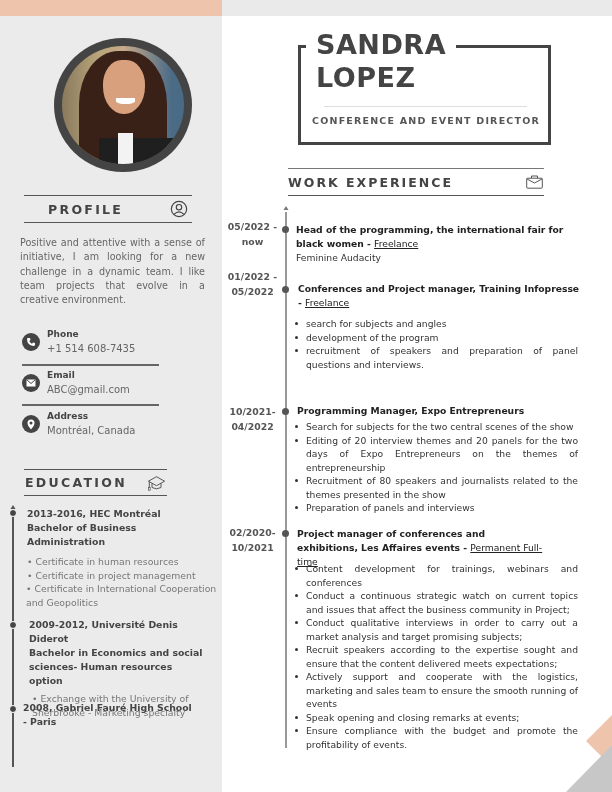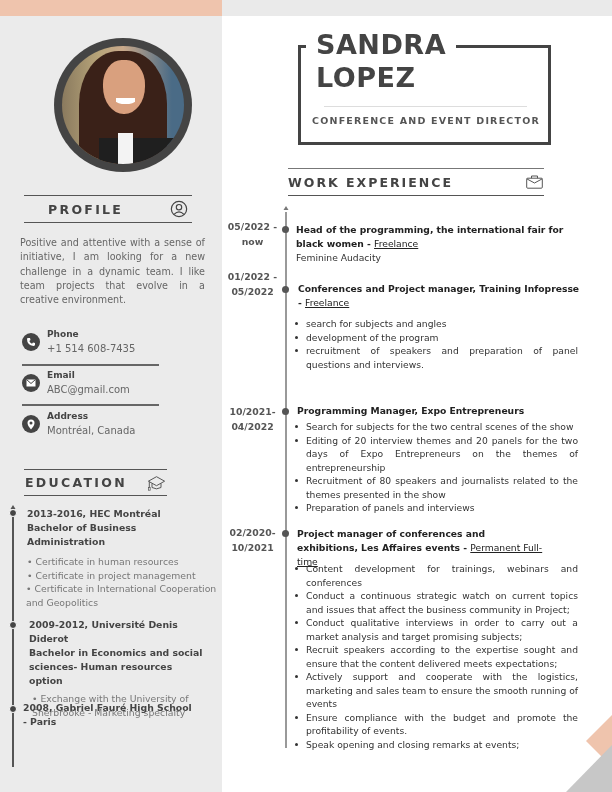--- a/index.html
+++ b/index.html
@@ -270,18 +270,18 @@
   <div class="job-head">
     <span>Project manager of conferences and exhibitions, Les Affaires events - </span><span class="job-type">Permanent Full-time</span>
   </div>
 </div>
 <ul class="bullets job" style="top:558px;left:294px;width:284px;">
   <li>Content development for trainings, webinars and conferences</li>
   <li>Conduct a continuous strategic watch on current topics and issues that affect the business community in Project;</li>
   <li>Conduct qualitative interviews in order to carry out a market analysis and target promising subjects;</li>
   <li>Recruit speakers according to the expertise sought and ensure that the content delivered meets expectations;</li>
   <li>Actively support and cooperate with the logistics, marketing and sales  team to ensure the smooth running of events</li>
+  <li>Speak opening and closing remarks at events;</li>
   <li>Ensure compliance with the budget and promote the profitability of events.</li>
-  <li>Speak opening and closing remarks at events;</li>
 </ul>
 
 <div class="tri-peach"></div>
 <div class="tri-grey"></div>
 
 </body></html>

